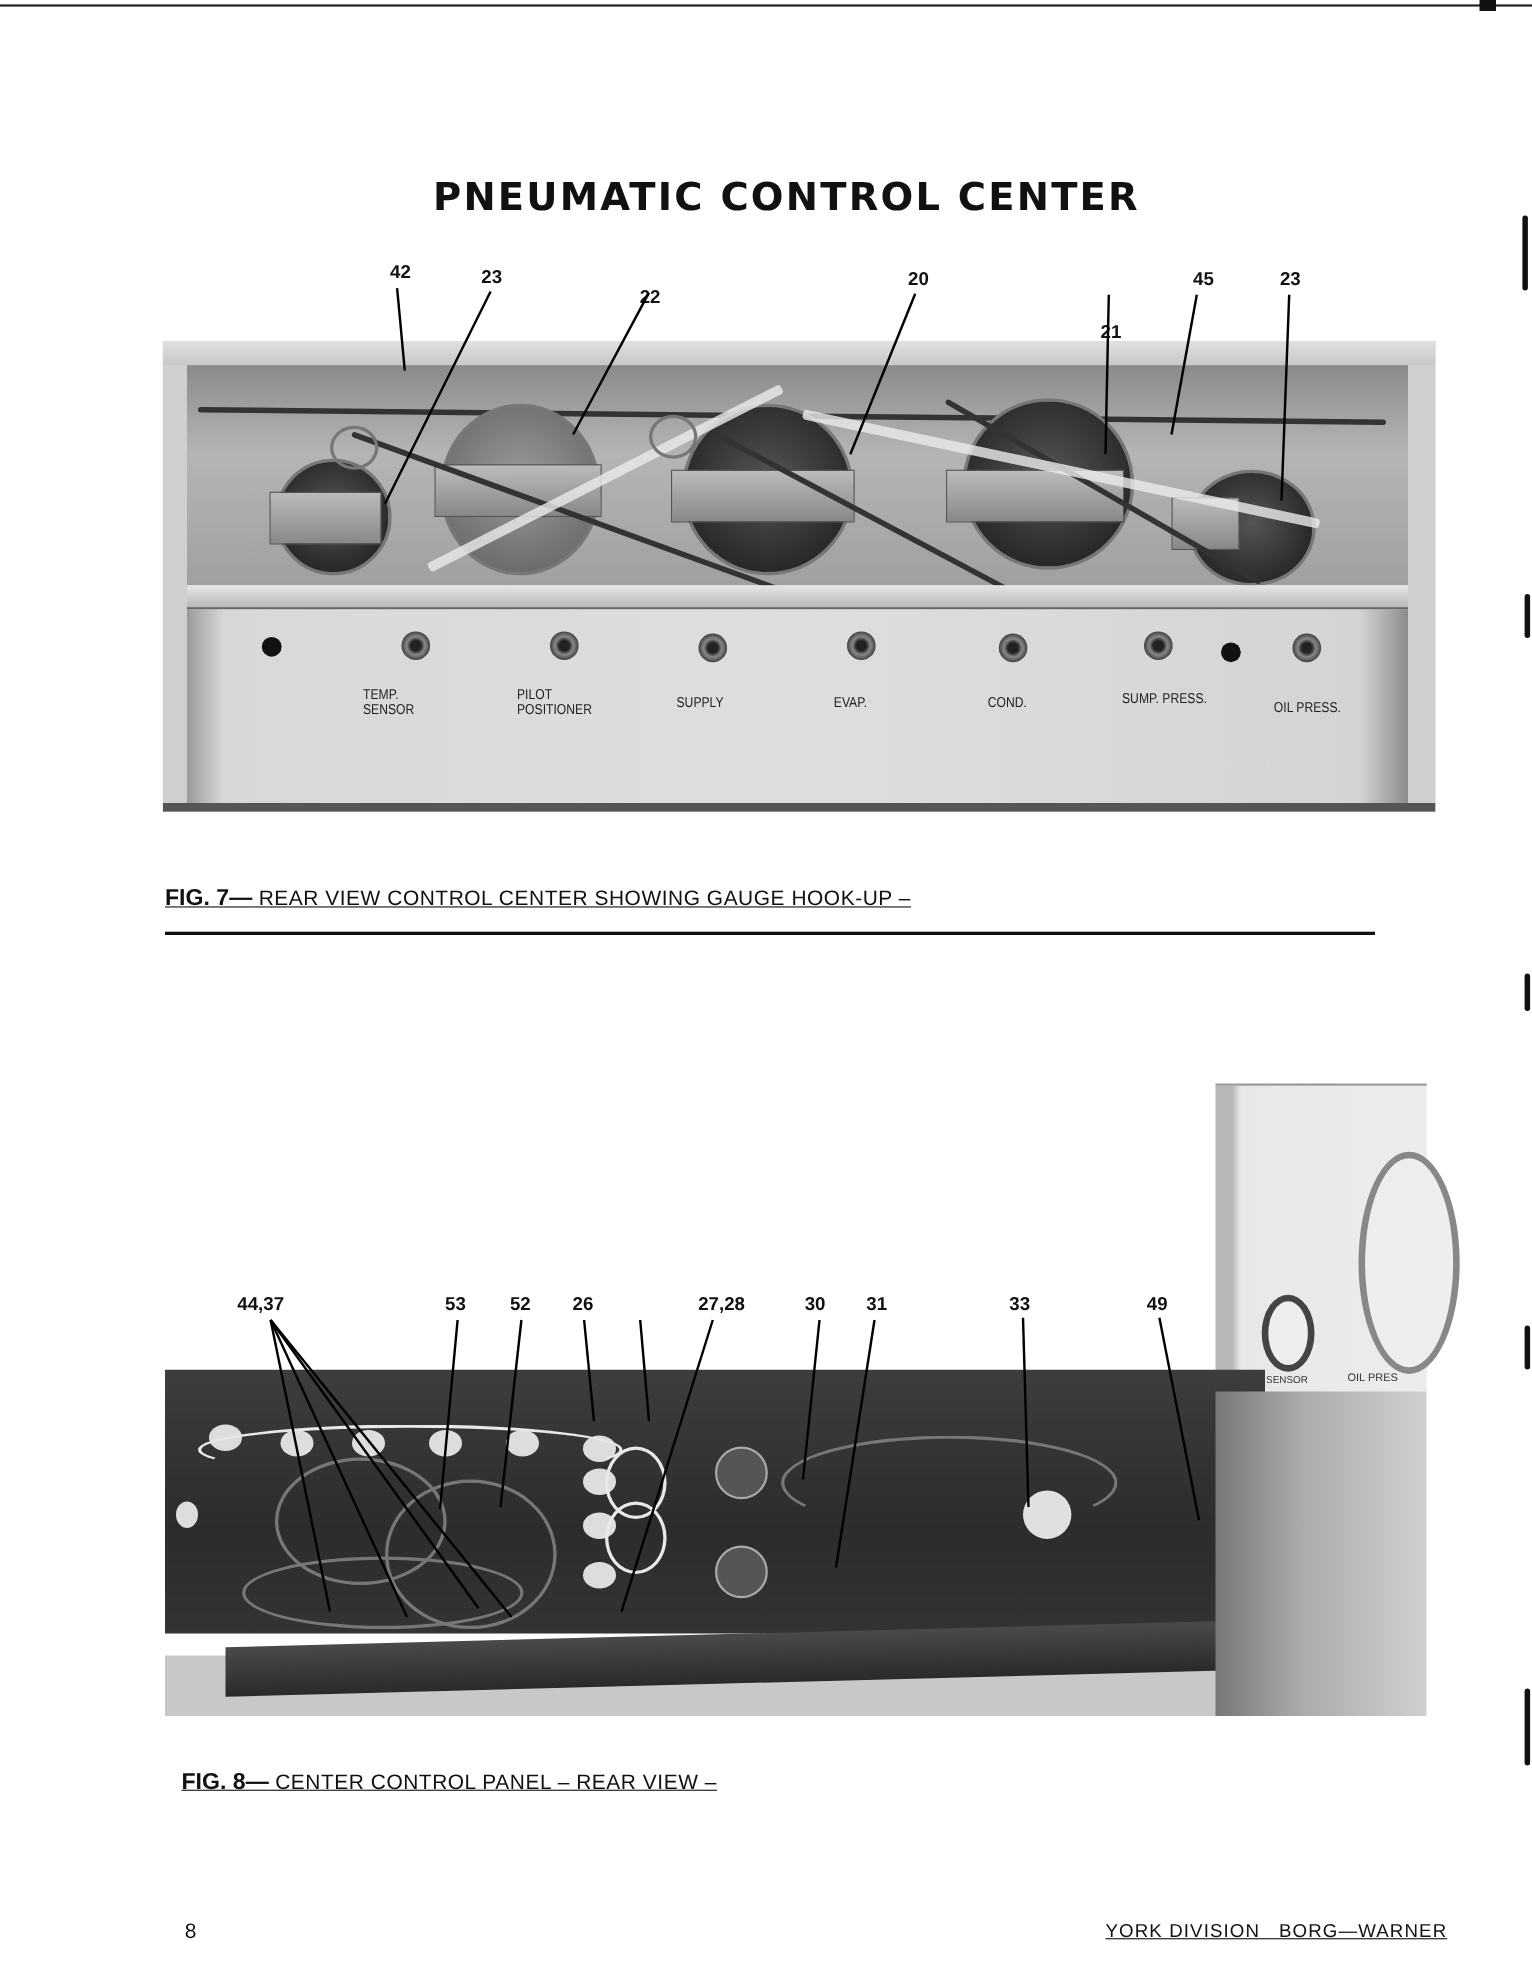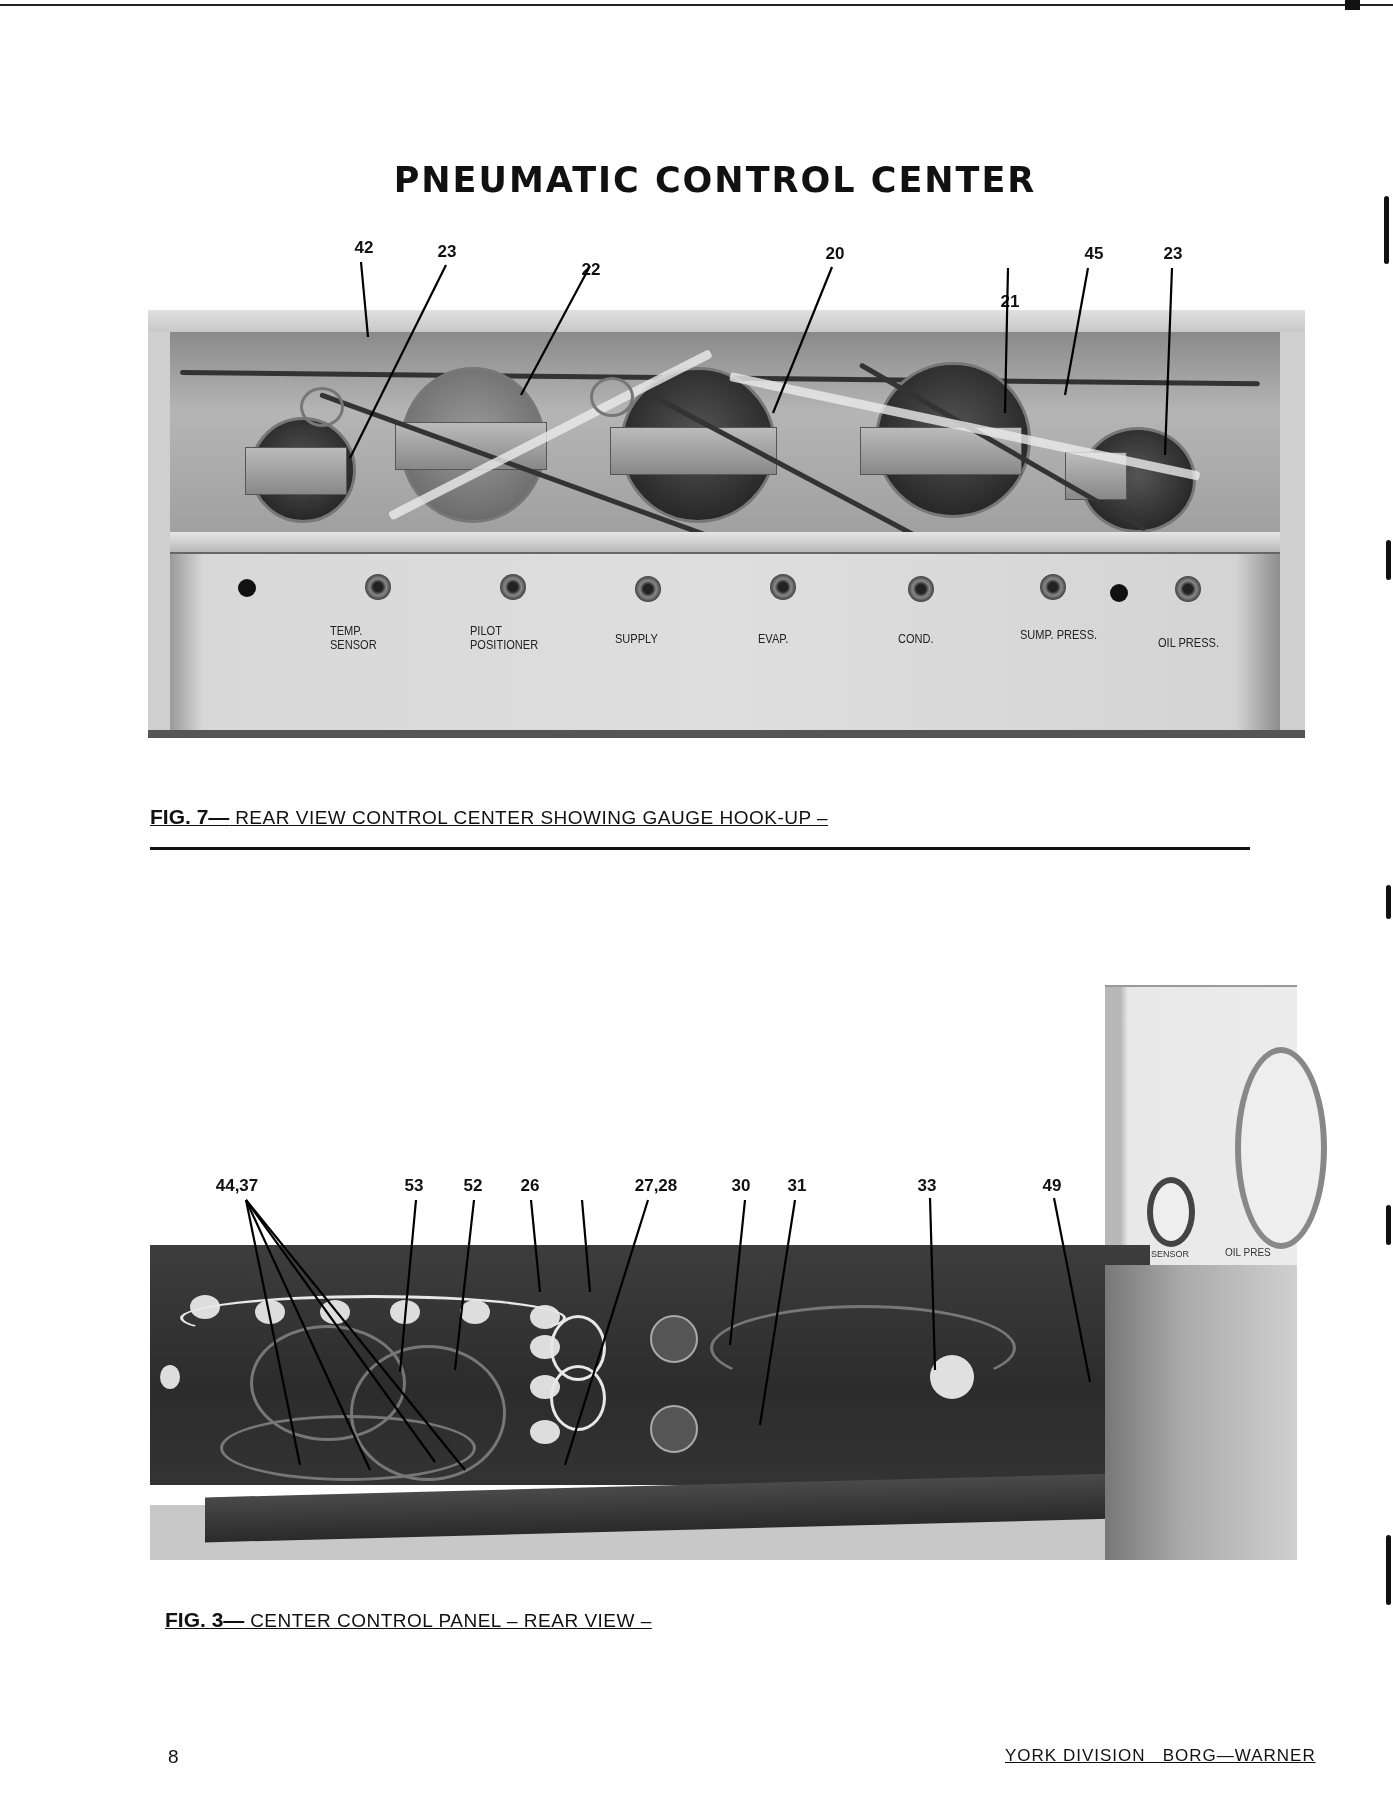--- a/index.html
+++ b/index.html
@@ -190,17 +190,17 @@
     <line x1="582" y1="1200" x2="590" y2="1292"></line>
     <line x1="648" y1="1200" x2="565" y2="1465"></line>
     <line x1="745" y1="1200" x2="730" y2="1345"></line>
     <line x1="795" y1="1200" x2="760" y2="1425"></line>
     <line x1="930" y1="1198" x2="935" y2="1370"></line>
     <line x1="1054" y1="1198" x2="1090" y2="1382"></line>
   </g>
 </svg>
 
 <div class="abs caption" style="left:165px;top:1608px;">
-  <b>FIG. 3—</b><span> CENTER CONTROL PANEL – REAR VIEW –</span>
+  <b>FIG. 8—</b><span> CENTER CONTROL PANEL – REAR VIEW –</span>
 </div>
 
 <div class="abs footer" style="left:168px;top:1746px;font-size:19px;">8</div>
 <div class="abs footer" style="left:1005px;top:1746px;white-space:pre;text-decoration:underline;">YORK DIVISION   BORG—WARNER</div>
 
 </body></html>

